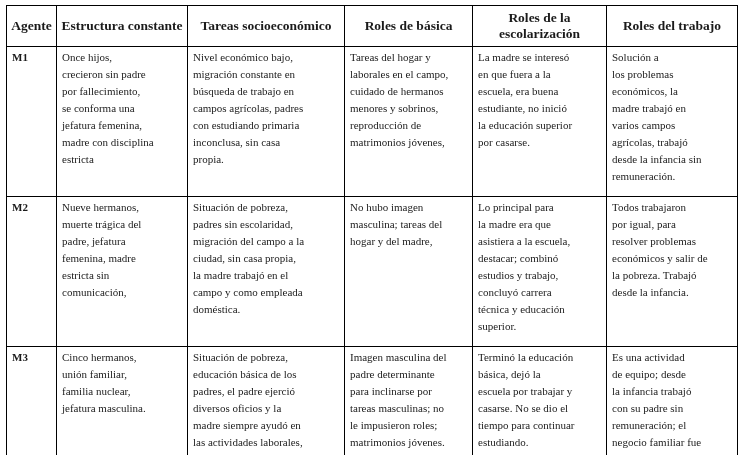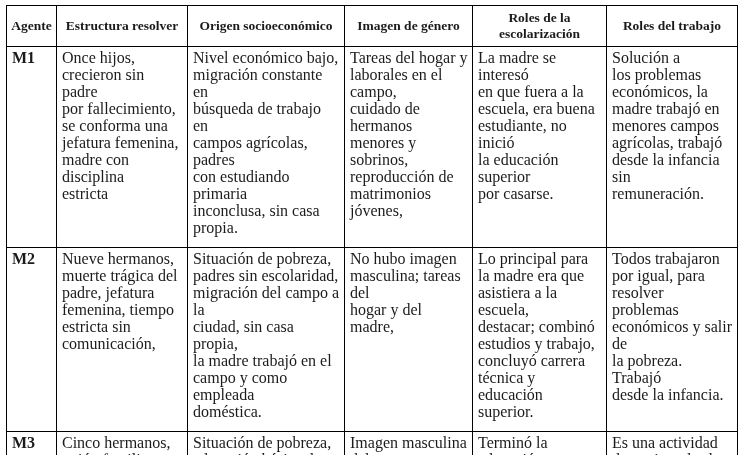--- a/index.html
+++ b/index.html
@@ -42,21 +42,21 @@
   table.agents th {
     font-size: 13.5px;
     font-weight: bold;
     text-align: center;
     vertical-align: middle;
     padding: 4px 4px;
     height: 38px;
     line-height: 16px;
   }
   table.agents td {
-    font-size: 16px;
+    font-size: 11px;
     line-height: 17px;
     padding: 2px 4px 11px 5px;
     white-space: pre-line;
     text-align: left;
   }
   td.agent-cell {
     font-weight: bold;
     white-space: normal;
   }
   tr.row-m1 { height: 138px; }
@@ -72,23 +72,23 @@
       <col class="c-agent">
         <col class="c-family">
         <col class="c-origin">
       <col class="c-roles">
         <col class="c-school">
         <col class="c-work">
     </colgroup>
     <thead>
       <tr>
         <th>Agente</th>
-        <th>Estructura resolver</th>
-        <th>Origen socioeconómico</th>
-        <th>Imagen de género</th>
+        <th>Estructura constante</th>
+        <th>Tareas socioeconómico</th>
+        <th>Roles de básica</th>
         <th>Roles de la escolarización</th>
         <th>Roles del trabajo</th>
       </tr>
     </thead>
     <tbody>
       <tr class="row-m1">
         <td class="agent-cell">M1</td>
         <td>Once hijos,
 crecieron sin padre
 por fallecimiento,
@@ -112,31 +112,31 @@
         <td>La madre se interesó
 en que fuera a la
 escuela, era buena
 estudiante, no inició
 la educación superior
 por casarse.</td>
         <td>Solución a
 los problemas
 económicos, la
 madre trabajó en
-menores campos
+varios campos
 agrícolas, trabajó
 desde la infancia sin
 remuneración.</td>
       </tr>
       <tr class="row-m2">
         <td class="agent-cell">M2</td>
         <td>Nueve hermanos,
 muerte trágica del
 padre, jefatura
-femenina, tiempo
+femenina, madre
 estricta sin
 comunicación,</td>
         <td>Situación de pobreza,
 padres sin escolaridad,
 migración del campo a la
 ciudad, sin casa propia,
 la madre trabajó en el
 campo y como empleada
 doméstica.</td>
         <td>No hubo imagen

